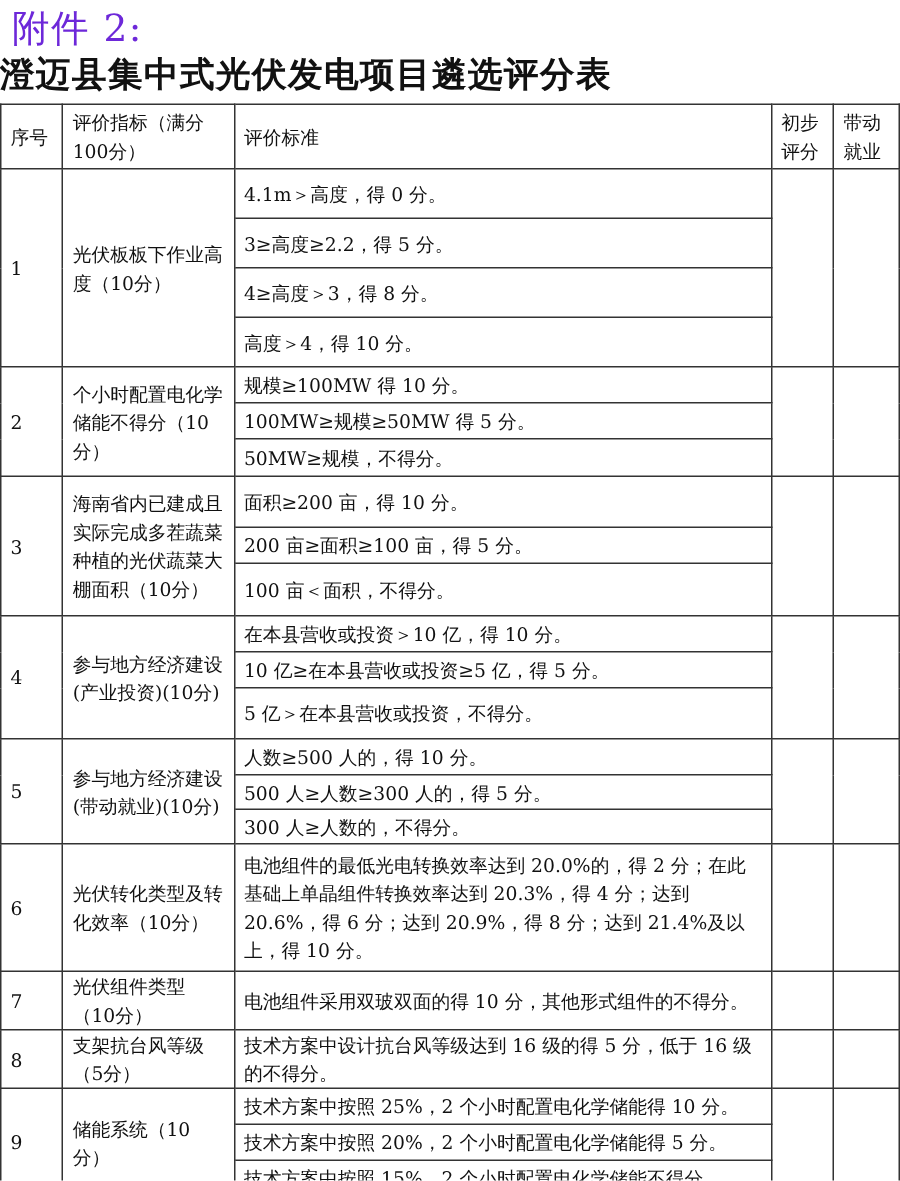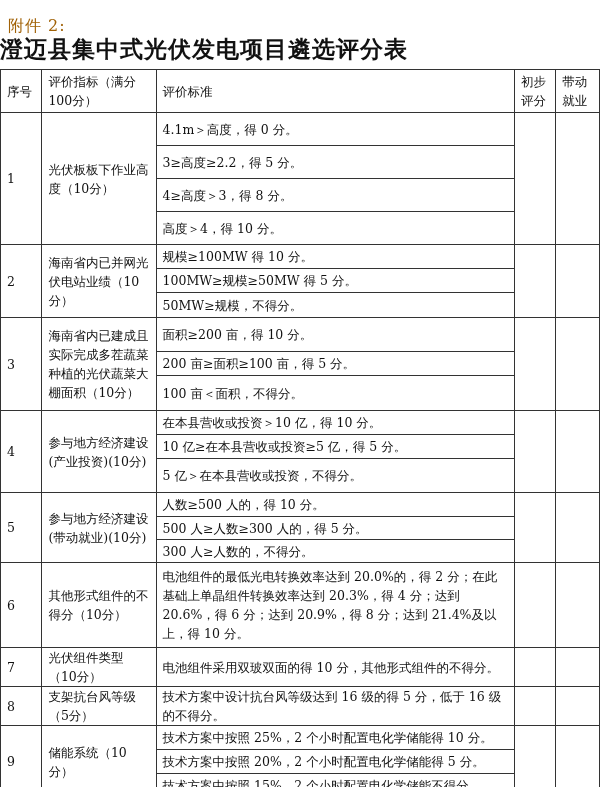--- a/index.html
+++ b/index.html
@@ -1,17 +1,17 @@
 <!DOCTYPE html>
 <html><head>
 <meta charset="utf-8">
 <style>
   html,body{margin:0;padding:0;background:#fff;}
   body{width:600px;height:787px;overflow:hidden;position:relative;font-family:"DejaVu Serif","Liberation Serif",serif;color:#111;}
-  .attach{position:absolute;left:8px;top:16px;font-size:16px;letter-spacing:1px;color:#a16207;}
+  .attach{position:absolute;left:8px;top:2px;font-size:25px;letter-spacing:1px;color:#6d28d9;}
   .title{position:absolute;left:0;width:600px;top:34px;text-align:left;font-size:23px;font-weight:bold;letter-spacing:1px;font-family:"DejaVu Sans","Liberation Sans",sans-serif;}
   table{position:absolute;left:0;top:69px;width:600px;border-collapse:collapse;table-layout:fixed;font-size:12.5px;line-height:19px;}
   td,th{border:1px solid #333;padding:0 6px;font-weight:normal;text-align:left;vertical-align:middle;}
   th{padding:2px 6px;}
   .c-no{width:37px;}
   .c-ind{width:102px;}
   .c-crit{width:320px;}
   .c-pre{width:37px;}
   .c-fin{width:39px;}
   .ind{padding:0 4px 0 6px;}
@@ -51,21 +51,21 @@
         <td>3≥高度≥2.2，得 5 分。</td>
       </tr>
       <tr style="height: 33px; margin-left: 44px;">
         <td>4≥高度＞3，得 8 分。</td>
       </tr>
       <tr style="height: 33px;">
         <td>高度＞4，得 10 分。</td>
       </tr>
       <tr style="height: 24px;">
         <td rowspan="3">2</td>
-        <td rowspan="3" class="ind">海南省内已并网光伏电站业绩（10分）</td>
+        <td rowspan="3" class="ind">个小时配置电化学储能不得分（10分）</td>
         <td>规模≥100MW 得 10 分。</td>
         <td rowspan="3"></td>
         <td rowspan="3"></td>
       </tr>
       <tr style="height: 24px;">
         <td>100MW≥规模≥50MW 得 5 分。</td>
       </tr>
       <tr style="height: 25px;">
         <td>50MW≥规模，不得分。</td>
       </tr>
@@ -103,21 +103,21 @@
         <td rowspan="3"></td>
       </tr>
       <tr style="height: 23px;">
         <td>500 人≥人数≥300 人的，得 5 分。</td>
       </tr>
       <tr style="height: 23px;">
         <td>300 人≥人数的，不得分。</td>
       </tr>
       <tr style="height: 85px;">
         <td rowspan="1">6</td>
-        <td rowspan="1" class="ind">其他形式组件的不得分（10分）</td>
+        <td rowspan="1" class="ind">光伏转化类型及转化效率（10分）</td>
         <td>电池组件的最低光电转换效率达到 20.0%的，得 2 分；在此基础上单晶组件转换效率达到 20.3%，得 4 分；达到 20.6%，得 6 分；达到 20.9%，得 8 分；达到 21.4%及以上，得 10 分。</td>
         <td rowspan="1"></td>
         <td rowspan="1"></td>
       </tr>
       <tr style="height: 33px;">
         <td rowspan="1">7</td>
         <td rowspan="1" class="ind">光伏组件类型（10分）</td>
         <td>电池组件采用双玻双面的得 10 分，其他形式组件的不得分。</td>
         <td rowspan="1"></td>
         <td rowspan="1"></td>

